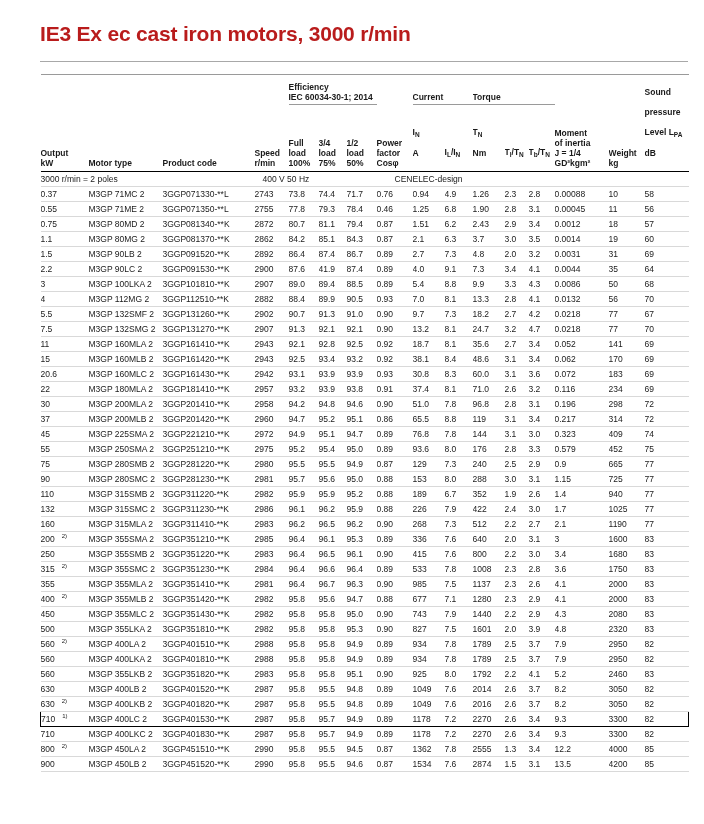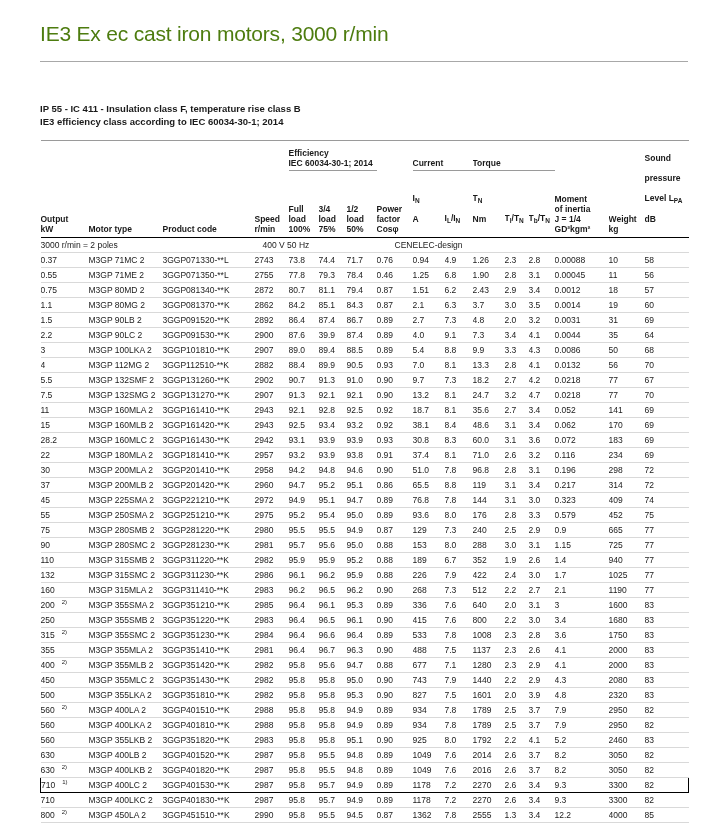--- a/index.html
+++ b/index.html
@@ -1,18 +1,18 @@
 <!DOCTYPE html>
 <html><head>
 <meta charset="utf-8">
 <style>
   html,body{margin:0;padding:0;background:#fff;}
   body{width:704px;height:824px;font-family:"Liberation Sans",sans-serif;color:#1a1a1a;overflow:hidden;}
   .page{padding:6px 16px 0 40px;}
-  .title{font-size:21px;line-height:27px;font-weight:normal;letter-spacing:-0.2px;color:#4d7c0f;}
+  .title{font-size:21px;line-height:27px;font-weight:bold;letter-spacing:-0.2px;color:#b91c1c;}
   .title-divider{border:none;border-top:1px solid #a8a8a8;margin:6px 0 0 0;width:648px;}
   .spec-block{margin-top:40px;}
   .spec-line{font-size:9.5px;font-weight:bold;line-height:13px;}
   table{margin-top:12px;width:648px;border-collapse:collapse;table-layout:fixed;border-top:1px solid #9a9a9a;}
   th,td{font-size:8.5px;text-align:left;}
   thead th{font-weight:bold;vertical-align:bottom;padding:2px 2px 3px 0;line-height:10px;white-space:pre-line;overflow:hidden;}
   thead th.grp{border-bottom:1px solid #9a9a9a;padding-bottom:2px;}
   thead th.bb{border-bottom:1px solid #000;}
   thead th.pad1{padding-bottom:13px;}
   .blk{display:block;}
@@ -27,24 +27,20 @@
   tr.boxed td:first-child{border-left:1.5px solid #000;}
   tr.boxed td:last-child{border-right:1.5px solid #000;}
 </style>
 </head>
 <body>
 
 <div class="page">
   <h1 class="title">IE3 Ex ec cast iron motors, 3000 r/min</h1>
   <hr class="title-divider">
 
-  <div class="spec-block">
-    <div class="spec-line">IP 55 - IC 411 - Insulation class F, temperature rise class B</div>
-    <div class="spec-line">IE3 efficiency class according to IEC 60034-30-1; 2014</div>
-  </div>
 
   <table>
     <colgroup>
       <col style="width:48px">
         <col style="width:74px">
         <col style="width:92px">
         <col style="width:34px">
       <col style="width:30px">
         <col style="width:28px">
         <col style="width:30px">
@@ -211,21 +207,21 @@
           <td>0.0031</td>
           <td>31</td>
           <td>69</td>
         </tr>
         <tr>
           <td>2.2</td>
           <td>M3GP 90LC 2</td>
           <td>3GGP091530-**K</td>
           <td>2900</td>
           <td>87.6</td>
-          <td>39.9</td>
+          <td>41.9</td>
           <td>87.4</td>
           <td>0.89</td>
           <td>4.0</td>
           <td>9.1</td>
           <td>7.3</td>
           <td>3.4</td>
           <td>4.1</td>
           <td>0.0044</td>
           <td>35</td>
           <td>64</td>
@@ -332,21 +328,21 @@
           <td>38.1</td>
           <td>8.4</td>
           <td>48.6</td>
           <td>3.1</td>
           <td>3.4</td>
           <td>0.062</td>
           <td>170</td>
           <td>69</td>
         </tr>
         <tr>
-          <td>28.2</td>
+          <td>20.6</td>
           <td>M3GP 160MLC 2</td>
           <td>3GGP161430-**K</td>
           <td>2942</td>
           <td>93.1</td>
           <td>93.9</td>
           <td>93.9</td>
           <td>0.93</td>
           <td>30.8</td>
           <td>8.3</td>
           <td>60.0</td>
@@ -592,21 +588,21 @@
         </tr>
         <tr>
           <td>355</td>
           <td>M3GP 355MLA 2</td>
           <td>3GGP351410-**K</td>
           <td>2981</td>
           <td>96.4</td>
           <td>96.7</td>
           <td>96.3</td>
           <td>0.90</td>
-          <td>488</td>
+          <td>985</td>
           <td>7.5</td>
           <td>1137</td>
           <td>2.3</td>
           <td>2.6</td>
           <td>4.1</td>
           <td>2000</td>
           <td>83</td>
         </tr>
         <tr>
           <td>400<sup>2)</sup></td>

